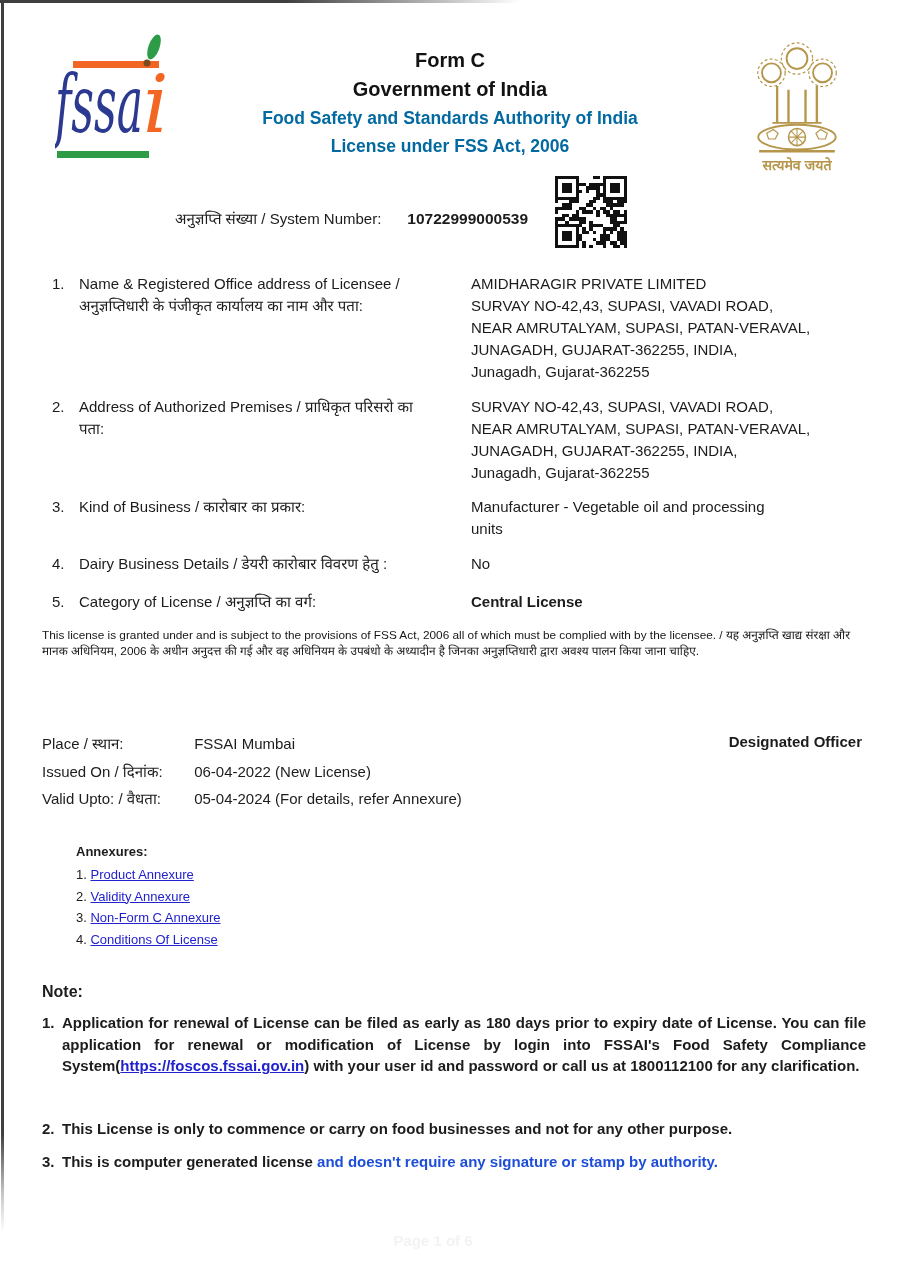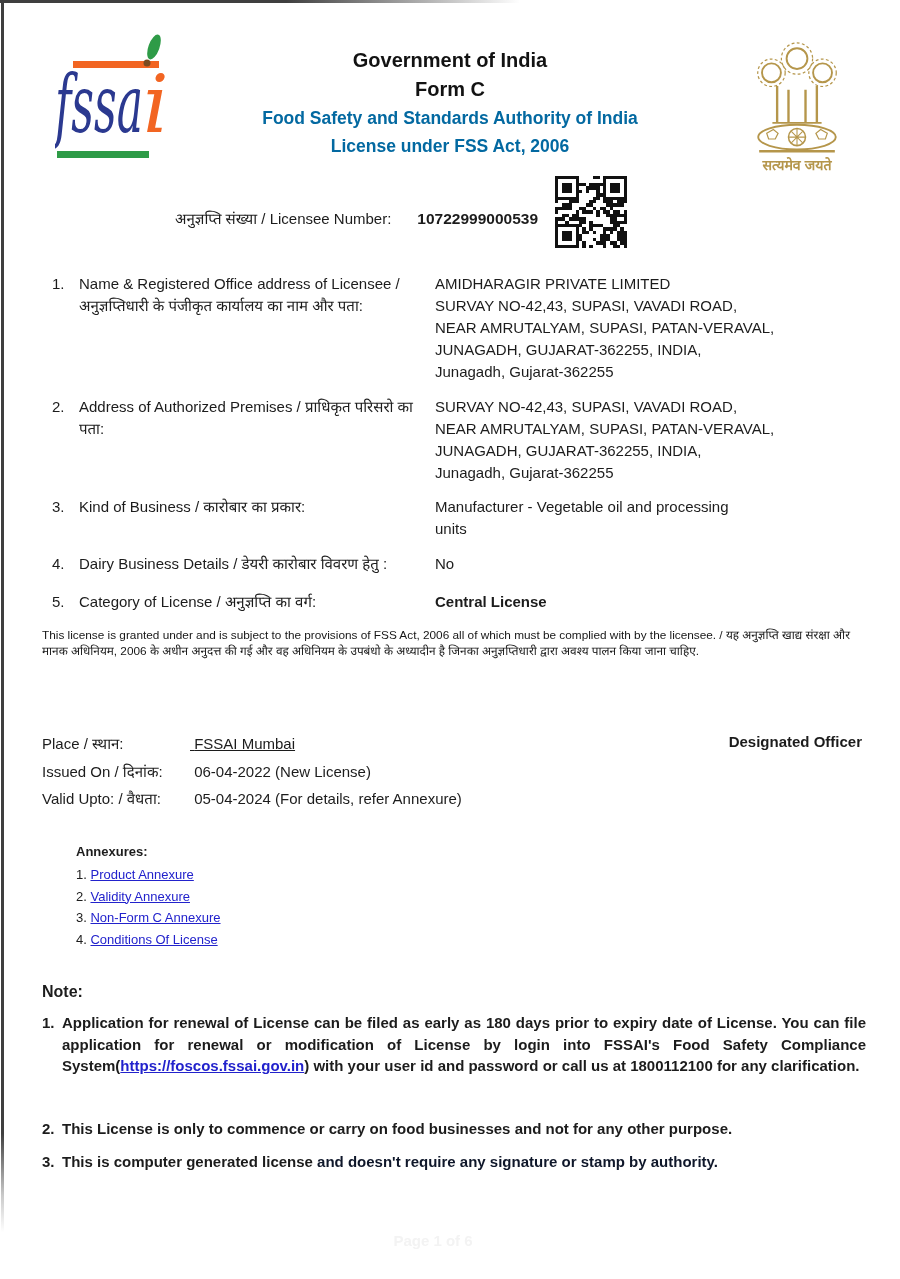--- a/index.html
+++ b/index.html
@@ -22,46 +22,46 @@
 
   
   .license-row { position:absolute; left:175px; top:208px; font-size:15px; }
   .license-number { font-weight:bold; margin-left:26px; font-size:15.5px; }
   .qr { position:absolute; left:555px; top:176px; width:72px; height:72px; }
 
   
   .field { position:absolute; left:52px; width:812px; display:flex; font-size:15px; line-height:22px; }
   .field-no { width:27px; flex:none; }
   .field-label { width:356px; flex:none; padding-right:6px; }
-  .field-value { width:352px; flex:none; white-space:pre-line; }
+  .field-value { width:352px; flex:none; white-space:pre-line;margin-left:36px; }
   .f1 { top:273px; } .f2 { top:396px; } .f3 { top:496px; } .f4 { top:553px; } .f5 { top:591px; }
   .bold-value { font-weight:bold; }
 
   .legal { position:absolute; left:42px; top:628px; width:824px; font-size:11.8px; line-height:15.5px; color:#161616; }
 
   
   .iss-row { position:absolute; left:42px; font-size:15px; }
   .iss-label { display:inline-block; width:148px; }
-  .r-place { top:733px;text-decoration:underline; } .r-issued { top:761px; } .r-valid { top:788px; }
+  .r-place { top:733px; } .r-issued { top:761px; } .r-valid { top:788px; }
   .officer { position:absolute; right:38px; top:733px; font-size:15px; font-weight:bold;text-align:center; }
 
   
   .annexures { position:absolute; left:76px; top:844px; font-size:13px; }
   .annex-heading { font-weight:bold; margin-bottom:5px; }
   .annex-item { line-height:21.5px; }
   .annex-item a { color:#2222cc; }
 
   
   .note-heading { position:absolute; left:42px; top:983px; font-size:16px; font-weight:bold; }
   .note { position:absolute; left:42px; width:824px; display:flex; font-size:15px; font-weight:bold; line-height:21.5px; }
   .note-no { width:20px; flex:none; }
   .note-text { flex:1; text-align:justify; }
   .n1 { top:1012px; } .n2 { top:1118px; } .n3 { top:1151px; }
   .note-text a { color:#2222cc; }
-  .dim { color:#0f172a; }
+  .dim { color:#1d4ed8; }
 
   .footer { position:absolute; left:0; top:1232px; width:866px; text-align:center;
     font-size:15px; color:#f3f3f3; font-weight:bold; }
 </style>
 </head>
 <body>
 
 <div class="page">
   <div class="edge-left"></div>
   <div class="edge-top"></div>
@@ -71,22 +71,22 @@
       <text x="0" y="98" font-family="'DejaVu Serif',serif" font-style="italic" font-size="80" fill="#2b3990" textLength="88" lengthAdjust="spacingAndGlyphs">fssa</text>
       <text x="88" y="98" font-family="'DejaVu Serif',serif" font-style="italic" font-size="80" fill="#f26522">i</text>
       <rect x="18" y="27" width="86" height="7" fill="#f26522"></rect>
       <rect x="2" y="117" width="92" height="7" fill="#2e9b47"></rect>
       <ellipse cx="99" cy="13" rx="5.5" ry="13" fill="#2e9b47" transform="rotate(20 99 13)"></ellipse>
       <circle cx="92" cy="29" r="3.5" fill="#7a4b21"></circle>
     </svg>
   </div>
 
   <div class="titles">
+    <div class="title-lg">Form C</div>
     <div class="title-lg">Government of India</div>
-    <div class="title-lg">Form C</div>
     <div class="title-md">Food Safety and Standards Authority of India</div>
     <div class="title-md">License under FSS Act, 2006</div>
   </div>
 
   <div class="emblem">
     <svg width="132" height="140" viewBox="0 0 132 148">
       <g stroke="#b5964b" fill="none" stroke-width="2">
         <circle cx="66" cy="26" r="11"></circle>
         <circle cx="66" cy="26" r="16.5" stroke-width="1.3" stroke-dasharray="3 2.5"></circle>
         <circle cx="39" cy="41" r="10"></circle>
@@ -100,21 +100,21 @@
         <path d="M66,100 v18 M57,109 h18 M60,103 l12,12 M72,103 l-12,12" stroke-width="1.1"></path>
         <path d="M34,105 l7,-4 5,4 -3,6 -7,0 z" stroke-width="1.3"></path>
         <path d="M98,105 l-7,-4 -5,4 3,6 7,0 z" stroke-width="1.3"></path>
         <path d="M26,124 h80" stroke-width="2.5"></path>
       </g>
       <text x="66" y="144" text-anchor="middle" font-size="15" font-weight="bold" fill="#b5964b">सत्यमेव जयते</text>
     </svg>
   </div>
 
   <div class="license-row">
-    <span>अनुज्ञप्ति संख्या / Licensee Number:</span><span class="license-number">10722999000539</span>
+    <span>अनुज्ञप्ति संख्या / System Number:</span><span class="license-number">10722999000539</span>
   </div>
   <svg class="qr" id="qr" viewBox="0 0 21 21" shape-rendering="crispEdges">
       <rect x="0" y="0" width="1" height="1" fill="#111"></rect>
       <rect x="1" y="0" width="1" height="1" fill="#111"></rect>
       <rect x="2" y="0" width="1" height="1" fill="#111"></rect>
       <rect x="3" y="0" width="1" height="1" fill="#111"></rect>
       <rect x="4" y="0" width="1" height="1" fill="#111"></rect>
       <rect x="5" y="0" width="1" height="1" fill="#111"></rect>
       <rect x="6" y="0" width="1" height="1" fill="#111"></rect>
       <rect x="11" y="0" width="1" height="1" fill="#111"></rect>

